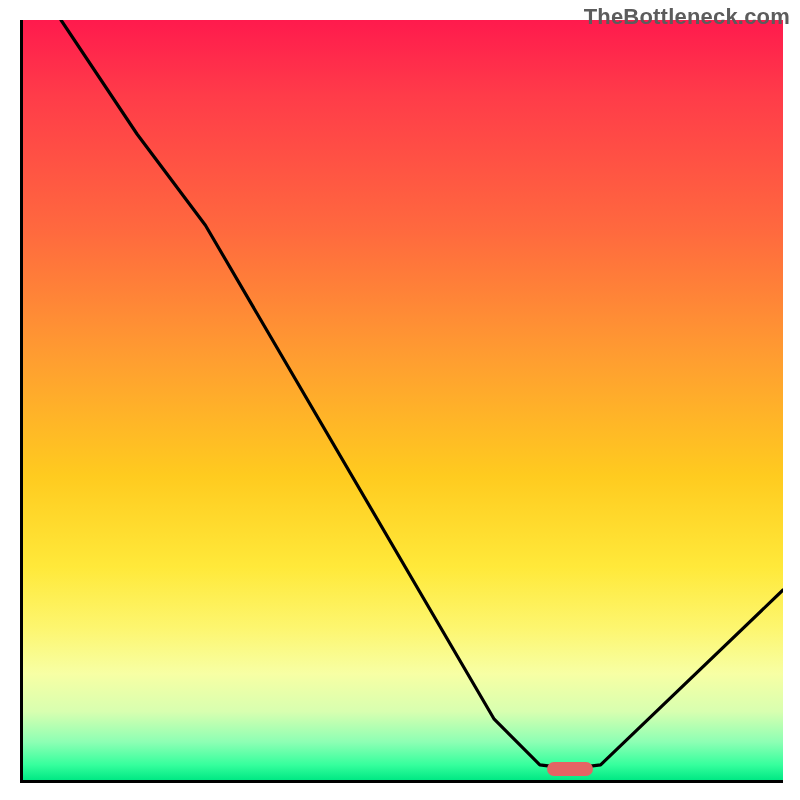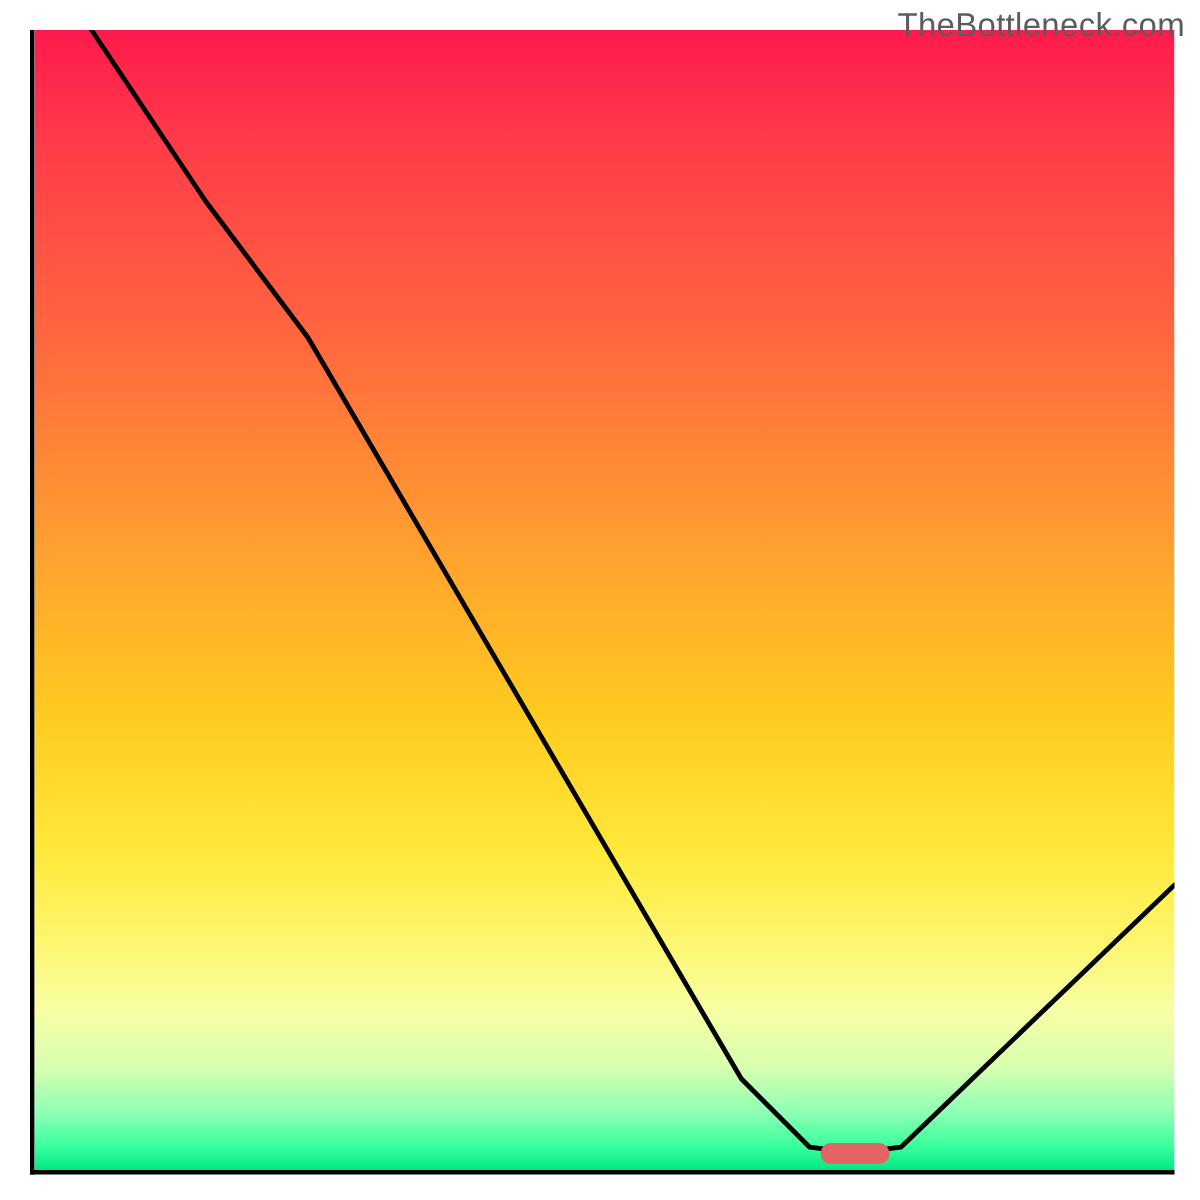--- a/index.html
+++ b/index.html
@@ -14,21 +14,21 @@
   .canvas-wrap {
     position: relative;
     width: 800px;
     height: 800px;
   }
   .watermark {
     position: absolute;
     top: 4px;
     right: 10px;
     font-size: 22px;
-    font-weight: 400;
+    font-weight: 700;
     color: #5c5c5c;
     letter-spacing: 0.2px;
     z-index: 10;
     margin-left: 24px;
   }
   .plot {
     position: absolute;
     left: 20px;
     top: 20px;
     width: 760px;

